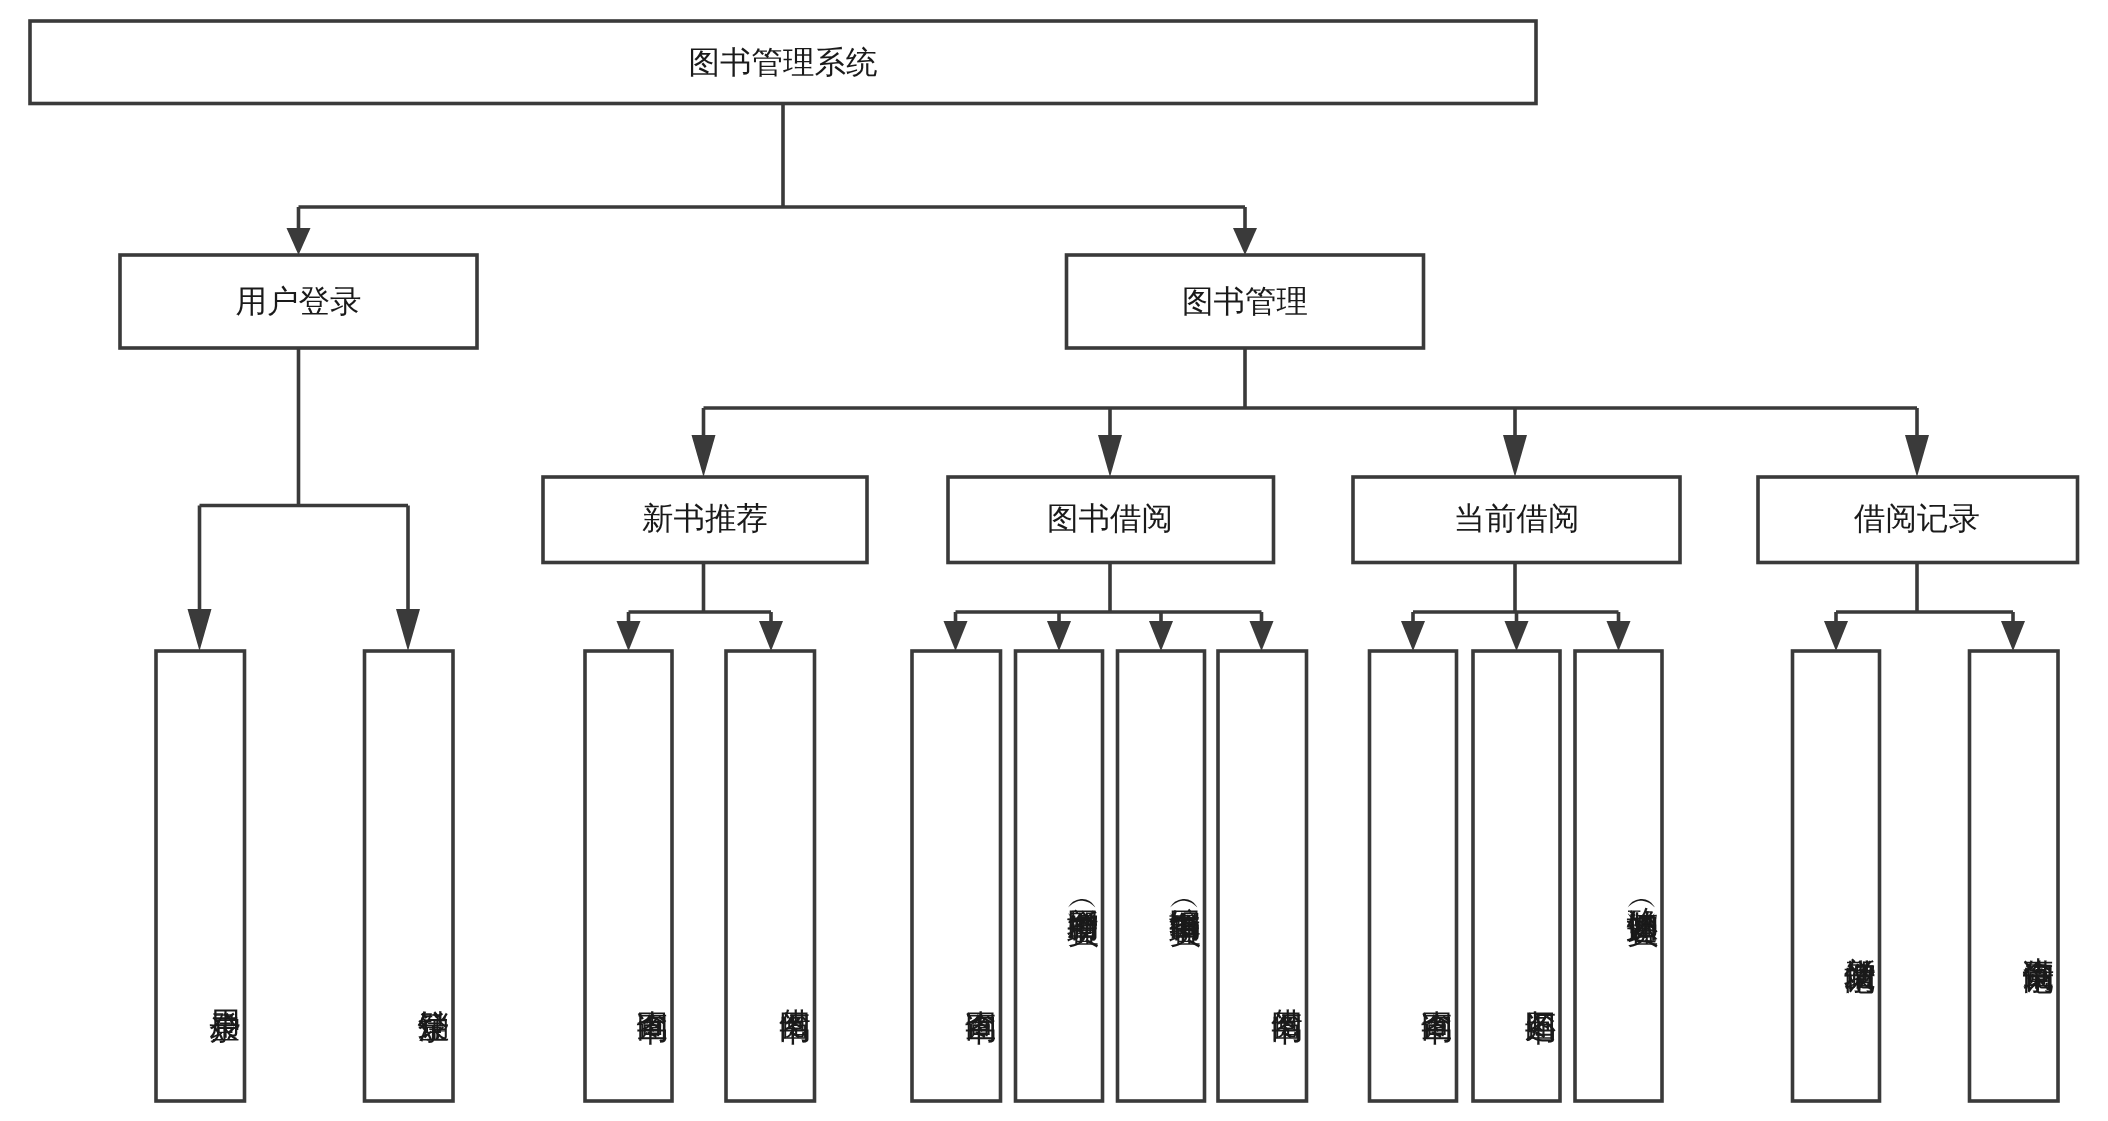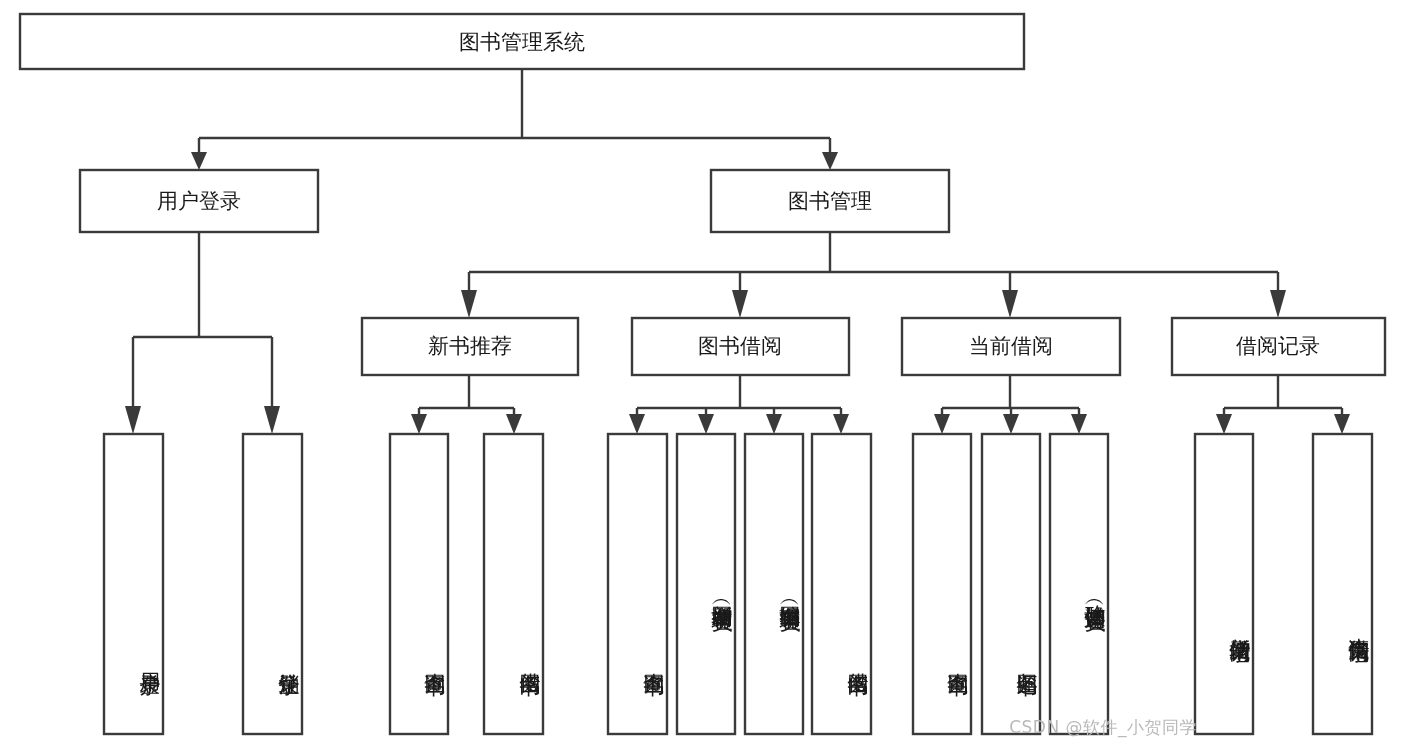--- a/index.html
+++ b/index.html
@@ -11,20 +11,21 @@
     width: 1405px;
     height: 747px;
     font-family: "DejaVu Sans", "Liberation Sans", sans-serif;
     overflow: hidden;
     position: relative;
   }
   #diagram-root {
     position: relative;
     width: 1213px;
     height: 747px;
+    padding-left: 30px;
   }
   svg#tree-svg {
     position: absolute;
     left: 0;
     top: 0;
     width: 1405px;
     height: 747px;
     display: block;
   }
   .node-box {
@@ -211,15 +212,14 @@
   <div class="leaf-label-wrap" style="left:913px; top:434px; width:58px; height:300px; padding-top:74px;">查询图书</div>
 
   <div class="leaf-label-wrap" style="left:982px; top:434px; width:58px; height:300px; padding-top:74px;">归还图书</div>
 
   <div class="leaf-label-wrap" style="left:1050px; top:434px; width:58px; height:300px; padding-top:8px;">确认归还（管理员）</div>
 
   <div class="leaf-label-wrap" style="left:1195px; top:434px; width:58px; height:300px; padding-top:40px;">新增借阅记录</div>
 
   <div class="leaf-label-wrap" style="left:1313px; top:434px; width:59px; height:300px; padding-top:40px;">查询借阅记录</div>
 
-  <div class="watermark">CSDN @软件_小贺同学</div>
 
 </div>
 
 </body></html>

